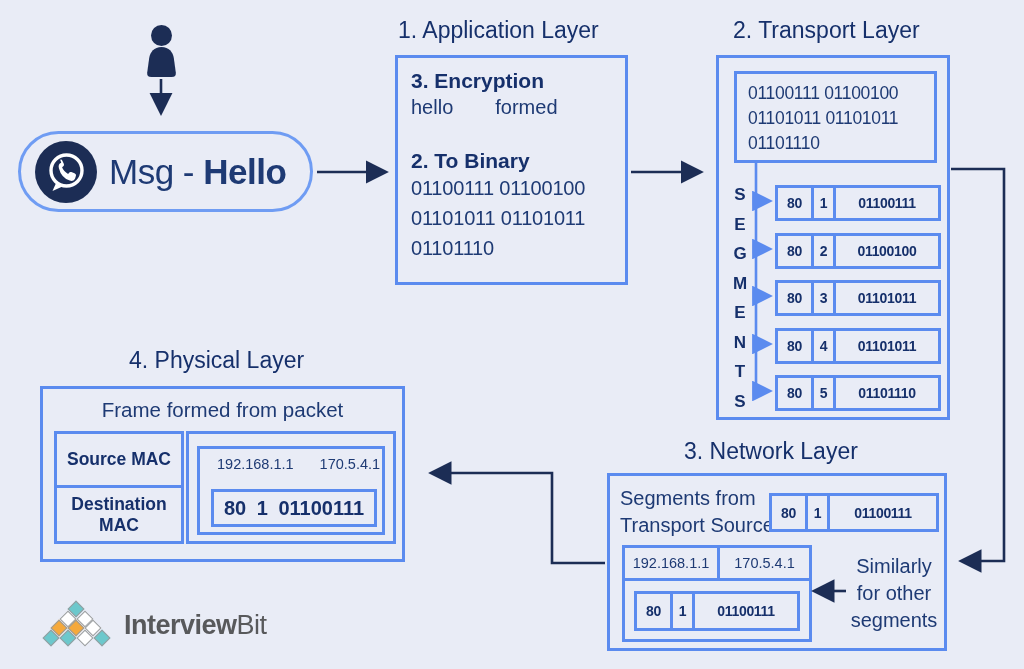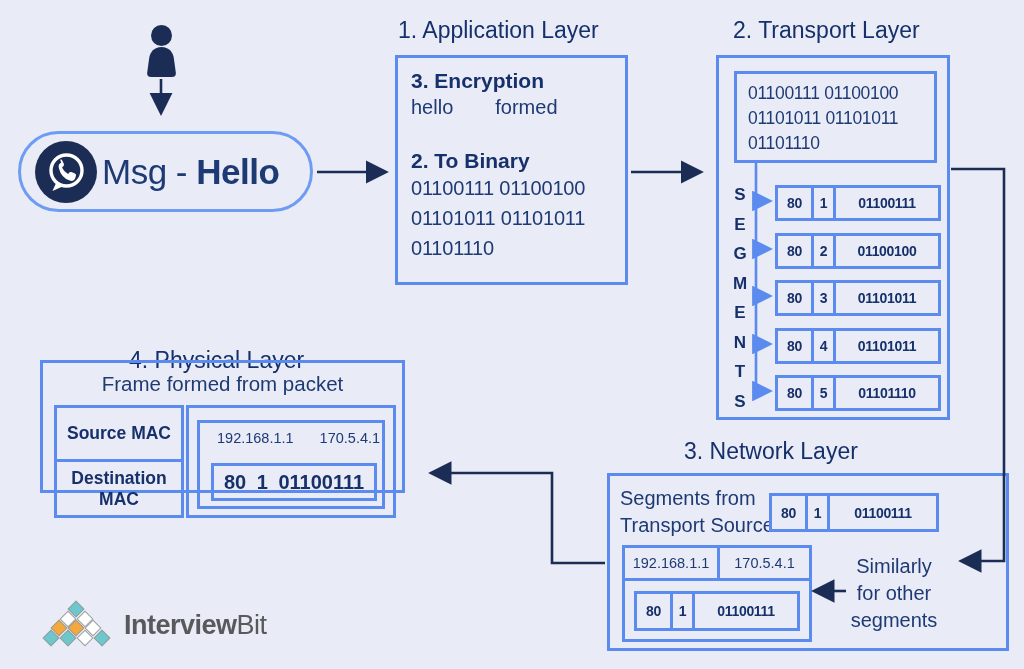--- a/index.html
+++ b/index.html
@@ -18,21 +18,21 @@
   .abs{position:absolute}
   .box{border:3px solid var(--blue);}
   .layer-title{font-weight:normal;font-size:23px;color:var(--navy-dark);white-space:nowrap}
   .b{font-weight:bold}
 
   svg.connectors{position:absolute;left:0;top:0;width:1024px;height:669px;pointer-events:none;z-index:5}
 
   
   .pill{left:18px;top:131px;width:295px;height:81px;border:3px solid var(--blue-light);
         border-radius:44px;display:flex;align-items:center;padding-left:14px}
-  .pill-text{font-size:35px;color:var(--navy);margin-left:5px;white-space:nowrap;letter-spacing:-0.5px}
+  .pill-text{font-size:35px;color:var(--navy);margin-left:12px;white-space:nowrap;letter-spacing:-0.5px}
 
   
   .app-box{left:395px;top:55px;width:233px;height:230px;padding:11px 13px;font-size:20px;color:var(--navy)}
   .app-box .head{font-weight:bold;font-size:21px;color:var(--navy-dark)}
   .hello-row{display:flex;column-gap:42px;margin-top:3px}
   .bin-line{line-height:30px;letter-spacing:-0.2px;white-space:nowrap}
 
   
   .tr-box{left:716px;top:55px;width:234px;height:365px}
   .tr-binary{position:absolute;left:15px;top:13px;width:203px;height:92px;border:3px solid var(--blue);
@@ -40,33 +40,33 @@
   .seg-letters{position:absolute;left:13px;top:127px;height:227px;display:flex;flex-direction:column;
                justify-content:space-between;font-weight:bold;font-size:17px;color:var(--navy-dark);width:16px;text-align:center}
   .seg-stack{position:absolute;left:56px;top:127px}
   .seg-row{display:grid;grid-template-columns:36px 22px 1fr;width:166px;height:36px;
            border:3px solid var(--blue);margin-bottom:11.5px;background:var(--bg)}
   .seg-row>div{display:flex;align-items:center;justify-content:center;border-right:3px solid var(--blue);
                font-weight:bold;font-size:14px;color:var(--navy-dark);letter-spacing:-0.3px;white-space:nowrap}
   .seg-row>div:last-child{border-right:none}
 
   
-  .net-box{left:607px;top:473px;width:402px;height:178px}
+  .net-box{left:607px;top:473px;width:340px;height:178px}
   .net-note{position:absolute;left:10px;top:9px;font-size:20px;line-height:27px;color:var(--navy);white-space:nowrap}
   .net-seg{position:absolute;left:159px;top:17px;width:170px;height:39px;margin:0}
   .packet{position:absolute;left:12px;top:69px;width:190px;height:97px;border:3px solid var(--blue)}
   .ip-row{display:grid;grid-template-columns:95px 1fr;height:33px;border-bottom:3px solid var(--blue)}
   .ip-row>div{display:flex;align-items:center;justify-content:center;font-size:14.5px;color:var(--navy);white-space:nowrap}
   .ip-row>div:first-child{border-right:3px solid var(--blue)}
   .packet .seg-row{position:absolute;left:9px;top:43px;width:166px;height:40px;margin:0}
   .similar{position:absolute;left:228px;top:77px;width:112px;text-align:center;font-size:20px;
            line-height:27px;color:var(--navy)}
 
   
-  .phy-box{left:40px;top:360px;width:365px;height:133px}
+  .phy-box{left:40px;top:386px;width:365px;height:176px}
   .frame-head{position:absolute;left:0;top:9px;width:100%;text-align:center;font-size:20.5px;color:var(--navy);white-space:nowrap}
   .mac-box{position:absolute;left:11px;top:42px;width:130px;height:113px;border:3px solid var(--blue)}
   .mac-cell{height:54px;display:flex;align-items:center;justify-content:center;font-weight:bold;
             font-size:17.5px;color:var(--navy-dark);text-align:center;line-height:21px}
   .mac-cell.top{border-bottom:3px solid var(--blue)}
   .mac-cell.bottom{height:53px}
   .phy-right{position:absolute;left:143px;top:42px;width:210px;height:113px;border:3px solid var(--blue)}
   .phy-packet{position:absolute;left:8px;top:12px;width:188px;height:89px;border:3px solid var(--blue)}
   .phy-ips{display:flex;column-gap:26px;padding:7px 0 0 17px;font-size:14.5px;color:var(--navy);white-space:nowrap}
   .phy-seg{position:absolute;left:11px;top:40px;width:166px;height:38px;border:3px solid var(--blue);

